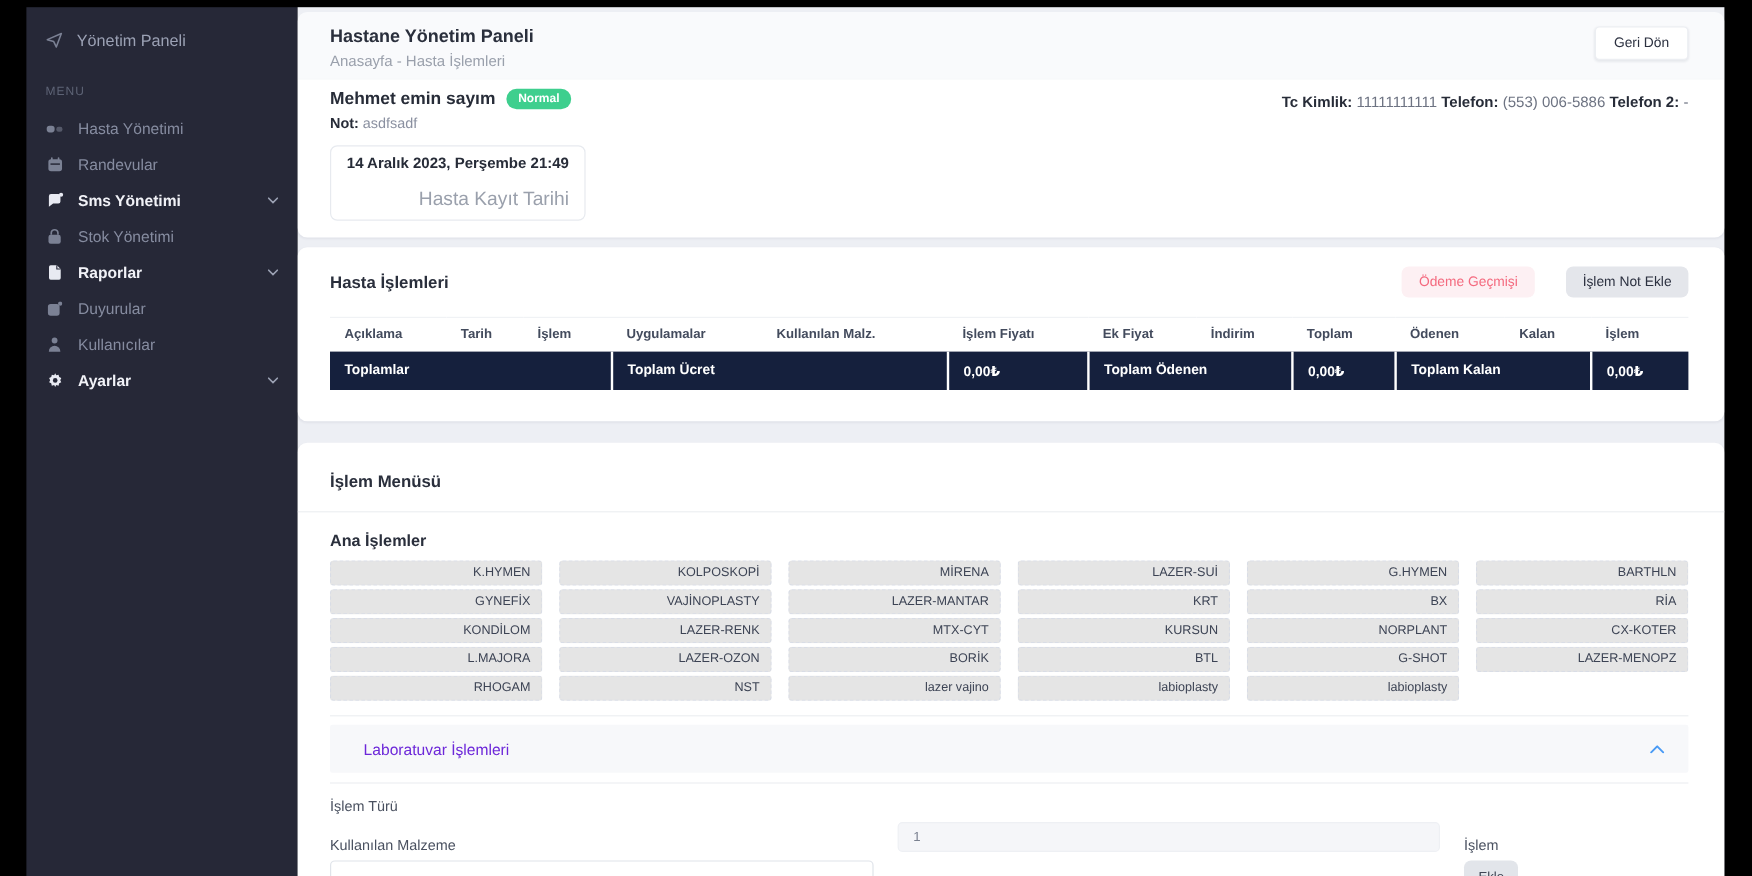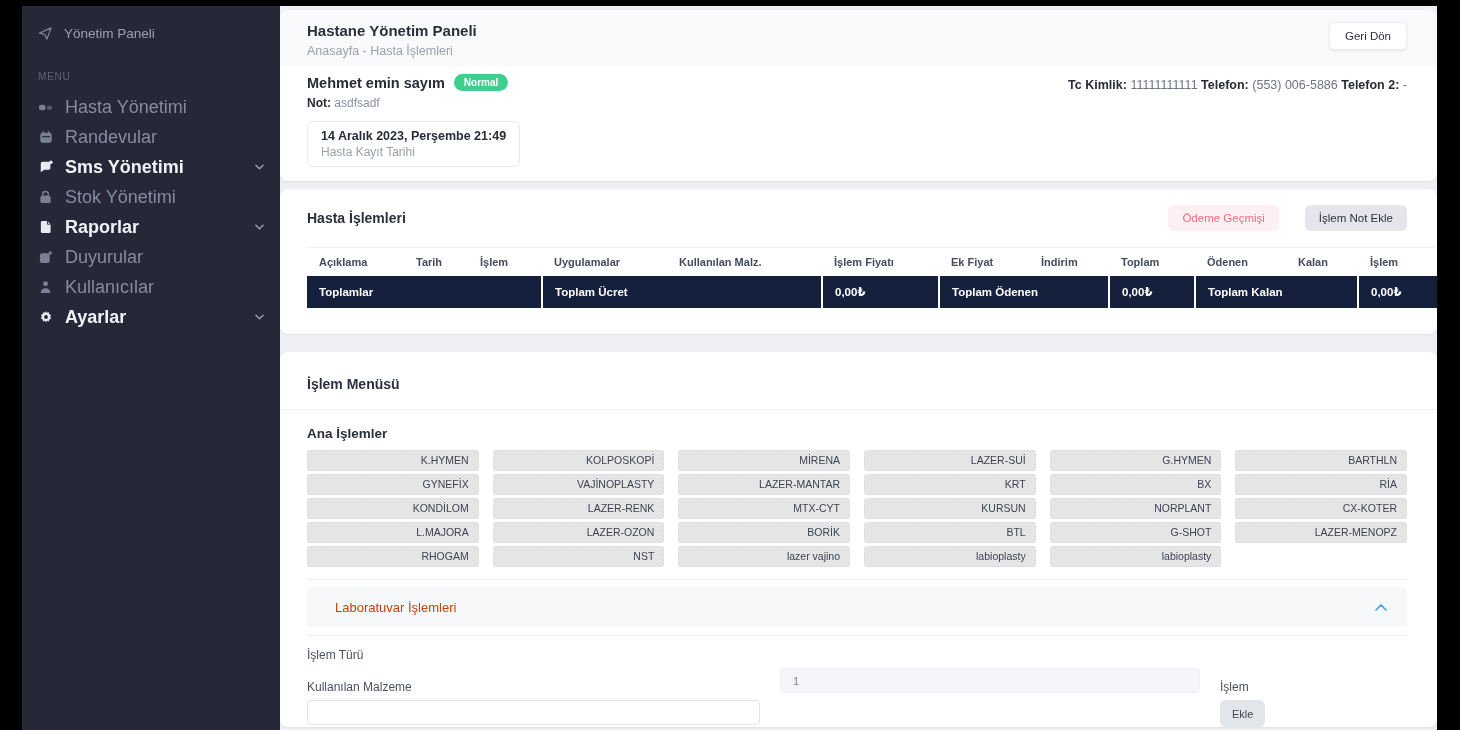--- a/index.html
+++ b/index.html
@@ -1,24 +1,24 @@
 <!DOCTYPE html>
 <html><head>
 <meta charset="utf-8">
 <style>
   * { margin:0; padding:0; box-sizing:border-box; }
   html,body { width:1460px; height:730px; overflow:hidden; }
   body { background:#000; font-family:"Liberation Sans","DejaVu Sans",sans-serif; }
   .screen { display:flex; height:730px; padding:6px 23px 0 22px; background:#000; }
 
   
-  .sidebar { width:258px; flex-shrink:0; background:#262837; color:#868ca0; padding-top:12px; }
+  .sidebar { width:226px; flex-shrink:0; background:#262837; color:#868ca0; padding-top:12px; }
   .brand { display:flex; align-items:center; gap:11px; padding:8px 16px 10px 16px; color:#9ba1b4; font-size:13.5px; }
   .menu-label { padding:20px 16px 10px 16px; font-size:10px; letter-spacing:.8px; color:#5d6375; }
-  .nav-item { display:flex; align-items:center; gap:12px; height:30px; padding:0 16px; font-size:18px; color:#868ca0; cursor:pointer; }
+  .nav-item { display:flex; align-items:center; gap:12px; height:30px; padding:0 16px; font-size:13px; color:#868ca0; cursor:pointer; }
   .nav-item .chev { margin-left:auto; color:#9aa0b2; }
   .nav-item.active { color:#f1f2f7; font-weight:bold; }
   .nav-item.active .icn { color:#e8eaf2; }
   .icn { width:15px; height:15px; flex-shrink:0; display:inline-flex; align-items:center; justify-content:center; color:#7b8194; }
 
   
   .main { flex:1; background:#edeff4; padding-top:4px; overflow:hidden; }
   .card { background:#fff; border-radius:8px; box-shadow:0 1px 2px rgba(30,40,70,.06); }
 
   .header-card { border-radius:8px 8px 0 0; background:#f9fafc; padding:12px 30px 8px 27px; display:flex; justify-content:space-between; align-items:flex-start; }
@@ -30,21 +30,21 @@
   .patient-top { display:flex; justify-content:space-between; align-items:flex-start; }
   .patient-name-row { display:flex; align-items:center; gap:9px; }
   .patient-name { font-size:14.5px; font-weight:bold; color:#272c38; }
   .badge-normal { background:#3ecf8e; color:#fff; font-size:10px; font-weight:bold; border-radius:9px; padding:3px 10px; }
   .contact-line { font-size:12.5px; color:#6d7382; margin-top:4px; }
   .contact-line b { color:#272c38; }
   .note-line { font-size:12px; color:#8a90a0; margin-top:5px; }
   .note-line b { color:#272c38; }
   .date-box { display:inline-block; border:1px solid #e7eaef; border-radius:6px; padding:7px 13px; margin-top:11px; background:#fff; }
   .date-main { font-size:12.5px; font-weight:bold; color:#272c38; }
-  .date-sub { font-size:12px; color:#9aa0ac; margin-top:2px; }
+  .date-sub { font-size:16px; color:#9aa0ac; margin-top:15px;text-align:right; }
 
   .trans-card { padding:16px 30px 26px 27px; margin-bottom:18px; }
   .trans-head { display:flex; justify-content:space-between; align-items:center; }
   .section-title { font-size:14px; font-weight:bold; color:#2a2f3c; }
   .trans-btns { display:flex; gap:26px; }
   .btn-pink { background:#fdf0f3; color:#f46a7f; border:none; border-radius:6px; font-size:11.5px; padding:7px 14px; cursor:pointer; }
   .btn-gray { background:#e4e6eb; color:#2c3140; border:none; border-radius:6px; font-size:11.5px; padding:7px 14px; cursor:pointer; }
   table.trans { width:100%; margin-top:16px; border-collapse:collapse; table-layout:fixed; }
   table.trans thead tr { border-top:1px solid #f0f2f5; }
   table.trans th { font-size:11px; font-weight:bold; color:#434b5d; text-align:left; padding:8px 6px 8px 12px; white-space:nowrap; overflow:hidden; }
@@ -53,21 +53,21 @@
 
   .proc-card { border-radius:8px; }
   .proc-head { padding:24px 27px 17px 27px; border-bottom:1px solid #edeff2; }
   .proc-body { padding:16px 30px 0 27px; }
   .group-title { font-size:13.5px; font-weight:bold; color:#2a2f3c; margin-bottom:9px; }
   .proc-grid { display:grid; grid-template-columns:repeat(6,1fr); column-gap:14px; row-gap:3px; }
   .proc-btn { height:21px; border:1px dashed #d9dde6; background:#e5e5e5; border-radius:3px; font-size:10.5px; color:#3c4354; text-align:right; padding:0 9px; line-height:19px; cursor:pointer; font-family:inherit; white-space:nowrap; overflow:hidden; }
 
   .lab-divider-top { border-top:1px solid #edeff2; margin-top:12px; }
   .lab-bar { margin-top:7px; height:40px; background:#f7f8fa; border-radius:2px; display:flex; align-items:center; padding:0 20px 0 28px; cursor:pointer; }
-  .lab-title { color:#c2410c; font-size:13px; }
+  .lab-title { color:#6d28d9; font-size:13px; }
   .lab-chev { margin-left:auto; color:#4a9bf5; }
   .lab-divider-bottom { border-top:1px solid #edeff2; margin-top:8px; }
 
   .form-label { font-size:12px; color:#4a5160; margin-top:12px; margin-bottom:6px; }
   .select { height:25px; border:1px solid #e0e4ea; border-radius:4px; background:#fff; display:flex; align-items:center; padding:0 12px; font-size:11px; color:#6b7280; cursor:pointer; }
   .select .chev { margin-left:auto; color:#6b7280; }
   .form-row { display:flex; gap:20px; }
   .fcol-material { width:453px; }
   .fcol-qty { flex:1; max-width:460px; }
   .fcol-action { width:187px; }

